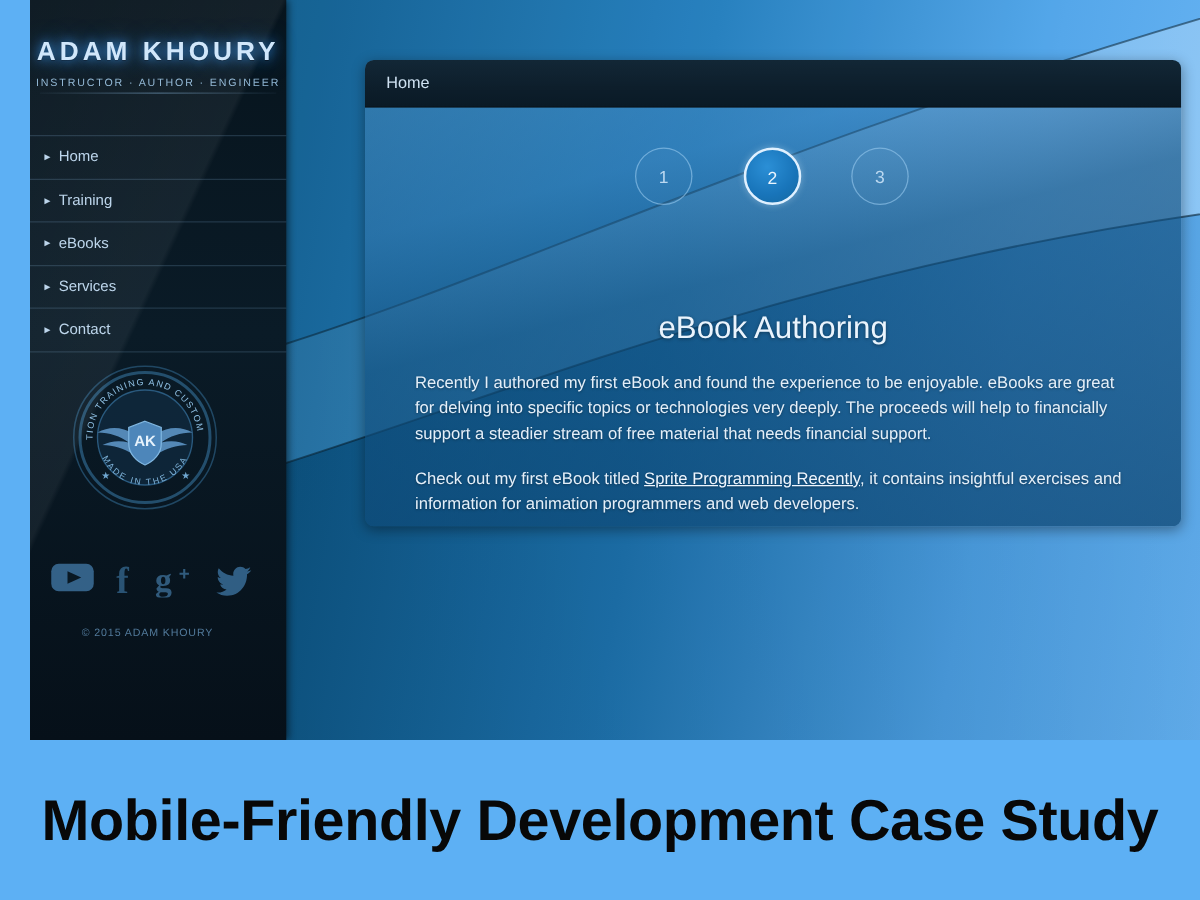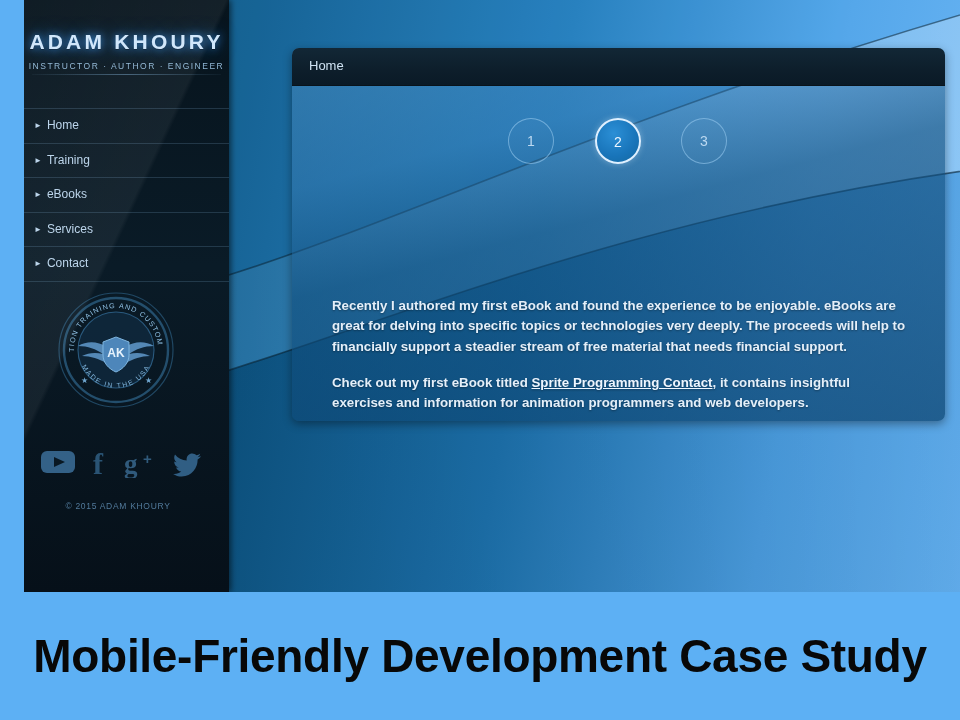--- a/index.html
+++ b/index.html
@@ -88,21 +88,21 @@
     background:radial-gradient(circle at 40% 32%,#2b8fd6 0%,#1874b9 60%,#15689f 100%);
     box-shadow:0 0 6px rgba(220,240,255,.35);}
   .step.s3{left:389px;border:1.6px solid rgba(150,200,238,.62);color:#bcd9f1;background:rgba(255,255,255,.02);}
   .panel-title{
     position:absolute;left:0;top:200px;width:100%;text-align:center;
     font-size:25px;color:#eaf4fd;text-shadow:0 1px 3px rgba(0,0,0,.4);
   }
   .panel-body{position:absolute;left:40px;top:248px;width:578px;}
   .para{
     font-size:13.3px;line-height:20.3px;color:#e4eff9;
-    text-shadow:0 1px 2px rgba(0,0,0,.35);margin:0 0 16px 0;font-weight:bold;
+    text-shadow:0 1px 2px rgba(0,0,0,.35);margin:0 0 16px 0;
   }
   .para a{color:#eef6ff;text-decoration:underline;cursor:pointer;}
   
   .caption{
     position:absolute;left:0;top:592px;width:960px;height:104px;
     background:#5db0f4;
   }
   .caption-text{
     position:absolute;left:0;top:0;width:960px;height:128px;
     display:flex;align-items:center;justify-content:center;
@@ -231,24 +231,25 @@
     <div class="panel-head">
       <div class="panel-head-label">Home</div>
     </div>
 
     <div class="steps">
       <div class="step s1">1</div>
       <div class="step s2">2</div>
       <div class="step s3">3</div>
     </div>
 
+    <div class="panel-title">eBook Authoring</div>
 
     <div class="panel-body">
       <p class="para">Recently I authored my first eBook and found the experience to be enjoyable. eBooks are great for delving into specific topics or technologies very deeply. The proceeds will help to financially support a steadier stream of free material that needs financial support.</p>
-      <p class="para"><span>Check out my first eBook titled </span><a>Sprite Programming Contact</a><span>, it contains insightful exercises and information for animation programmers and web developers.</span></p>
+      <p class="para"><span>Check out my first eBook titled </span><a>Sprite Programming Recently</a><span>, it contains insightful exercises and information for animation programmers and web developers.</span></p>
     </div>
   </div>
 
 </div>
 
 <div class="caption">
   <div class="caption-text">Mobile-Friendly Development Case Study</div>
 </div>
 
 </body></html>

